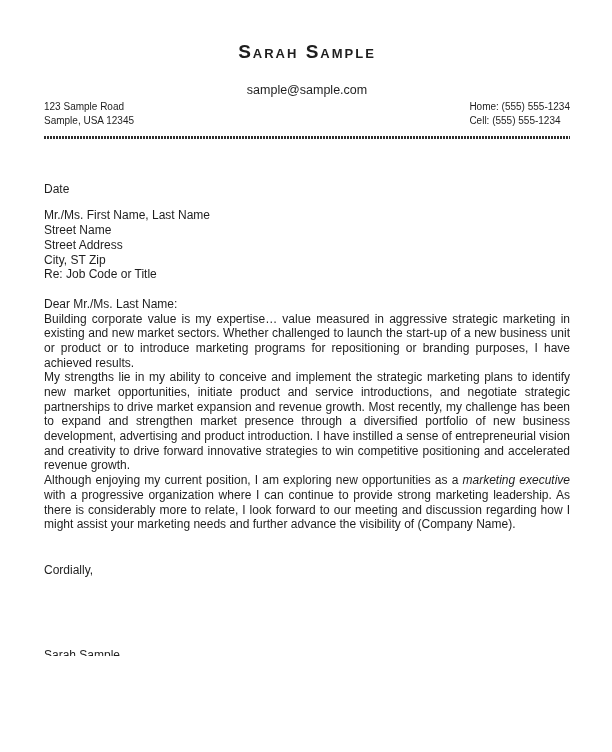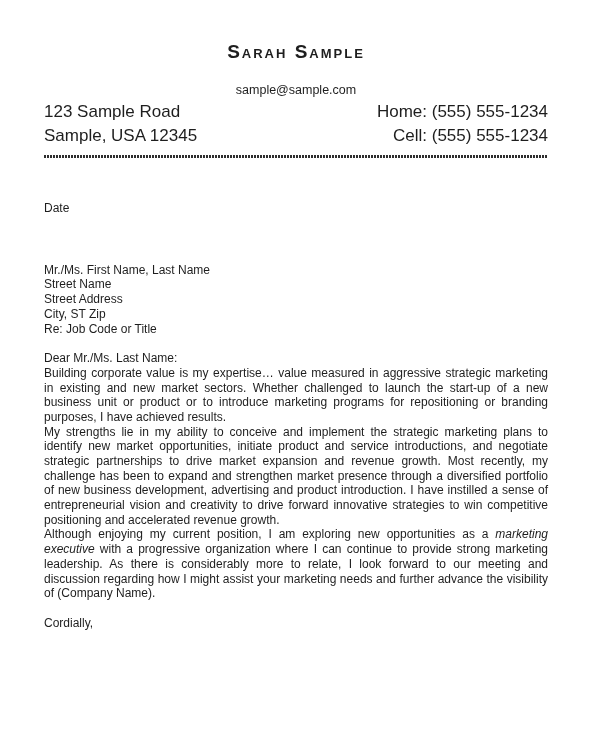--- a/index.html
+++ b/index.html
@@ -4,21 +4,21 @@
 <style>
   * { margin: 0; padding: 0; box-sizing: border-box; }
   html, body { background: #ffffff; }
   body { width: 612px; }
 
   .page {
     position: relative;
     width: 612px;
     height: 656px;
     background: #ffffff;
-    padding: 42px 64px 0 44px;
+    padding: 42px 42px 0 44px;
     font-family: "Liberation Sans", sans-serif;
     font-size: 12px;
     line-height: 1.225;
     color: #1e1e1e;
     overflow: hidden;
   }
 
   
   .sender-name {
     text-align: center;
@@ -30,38 +30,38 @@
   }
   .sender-email {
     text-align: center;
     font-size: 12.5px;
     margin-top: 20px;
   }
   .contact-row {
     display: flex;
     justify-content: space-between;
     margin-top: 2px;
-    font-size: 17px;
+    font-size: 10px;
     line-height: 1.38;
   }
-  .phones { text-align: right; margin-left: 6px; }
+  .phones { text-align: left; margin-left: 6px; }
 
   .divider {
     margin-top: 8px;
     height: 3px;
     background-image: repeating-linear-gradient(to right, #2e2e2e 0px, #2e2e2e 2px, #ffffff 2px, #ffffff 3px);
   }
 
   
   .date-line { margin-top: 43px; }
-  .recipient-block { margin-top: 47px; }
+  .recipient-block { margin-top: 12px; }
   .re-line { }
   .salutation { margin-top: 15px; }
   .para { text-align: justify; }
-  .closing { margin-top: 15px; }
+  .closing { margin-top: 31px; }
   .signature { margin-top: 70px; }
   .enclosure { margin-top: 15px; }
   em { font-style: italic; }
 </style>
 </head>
 <body>
 
 <div class="page">
 
   <header>

